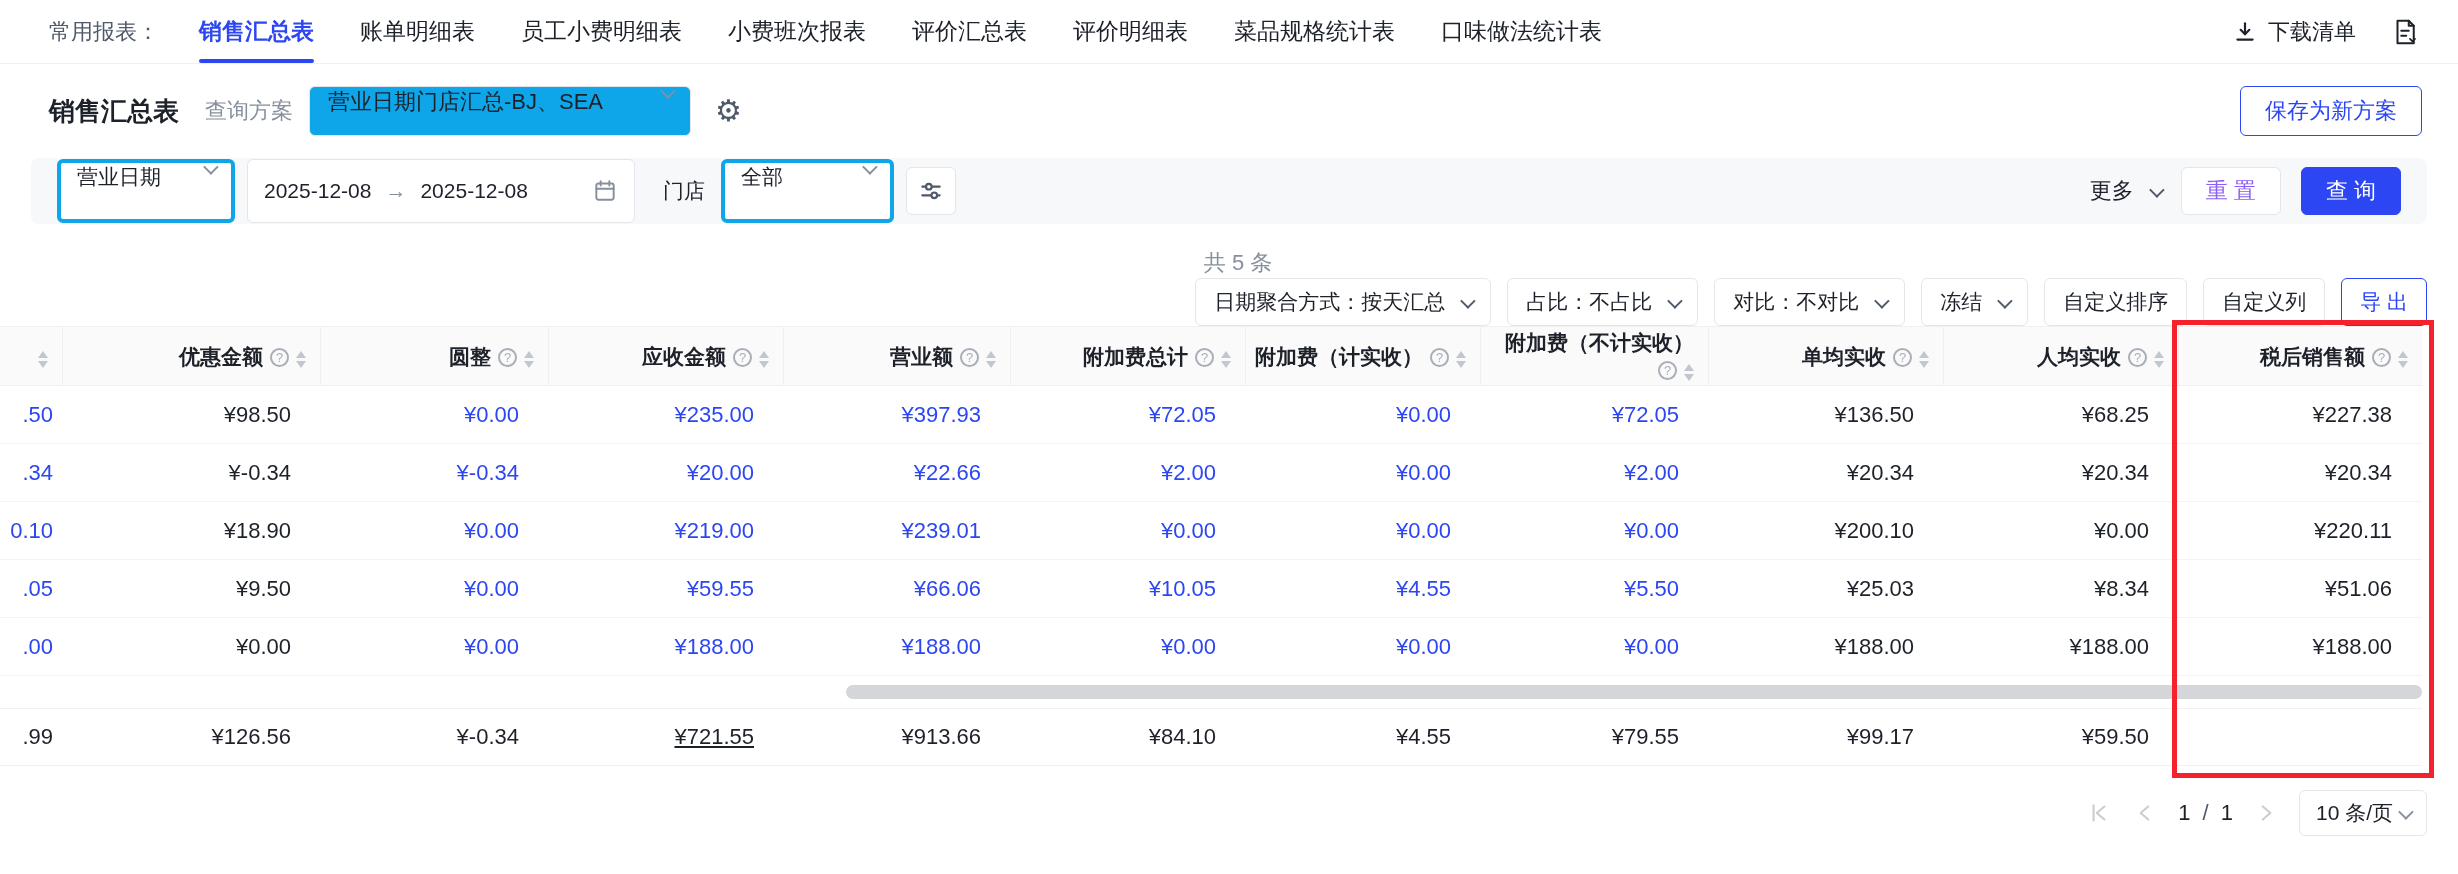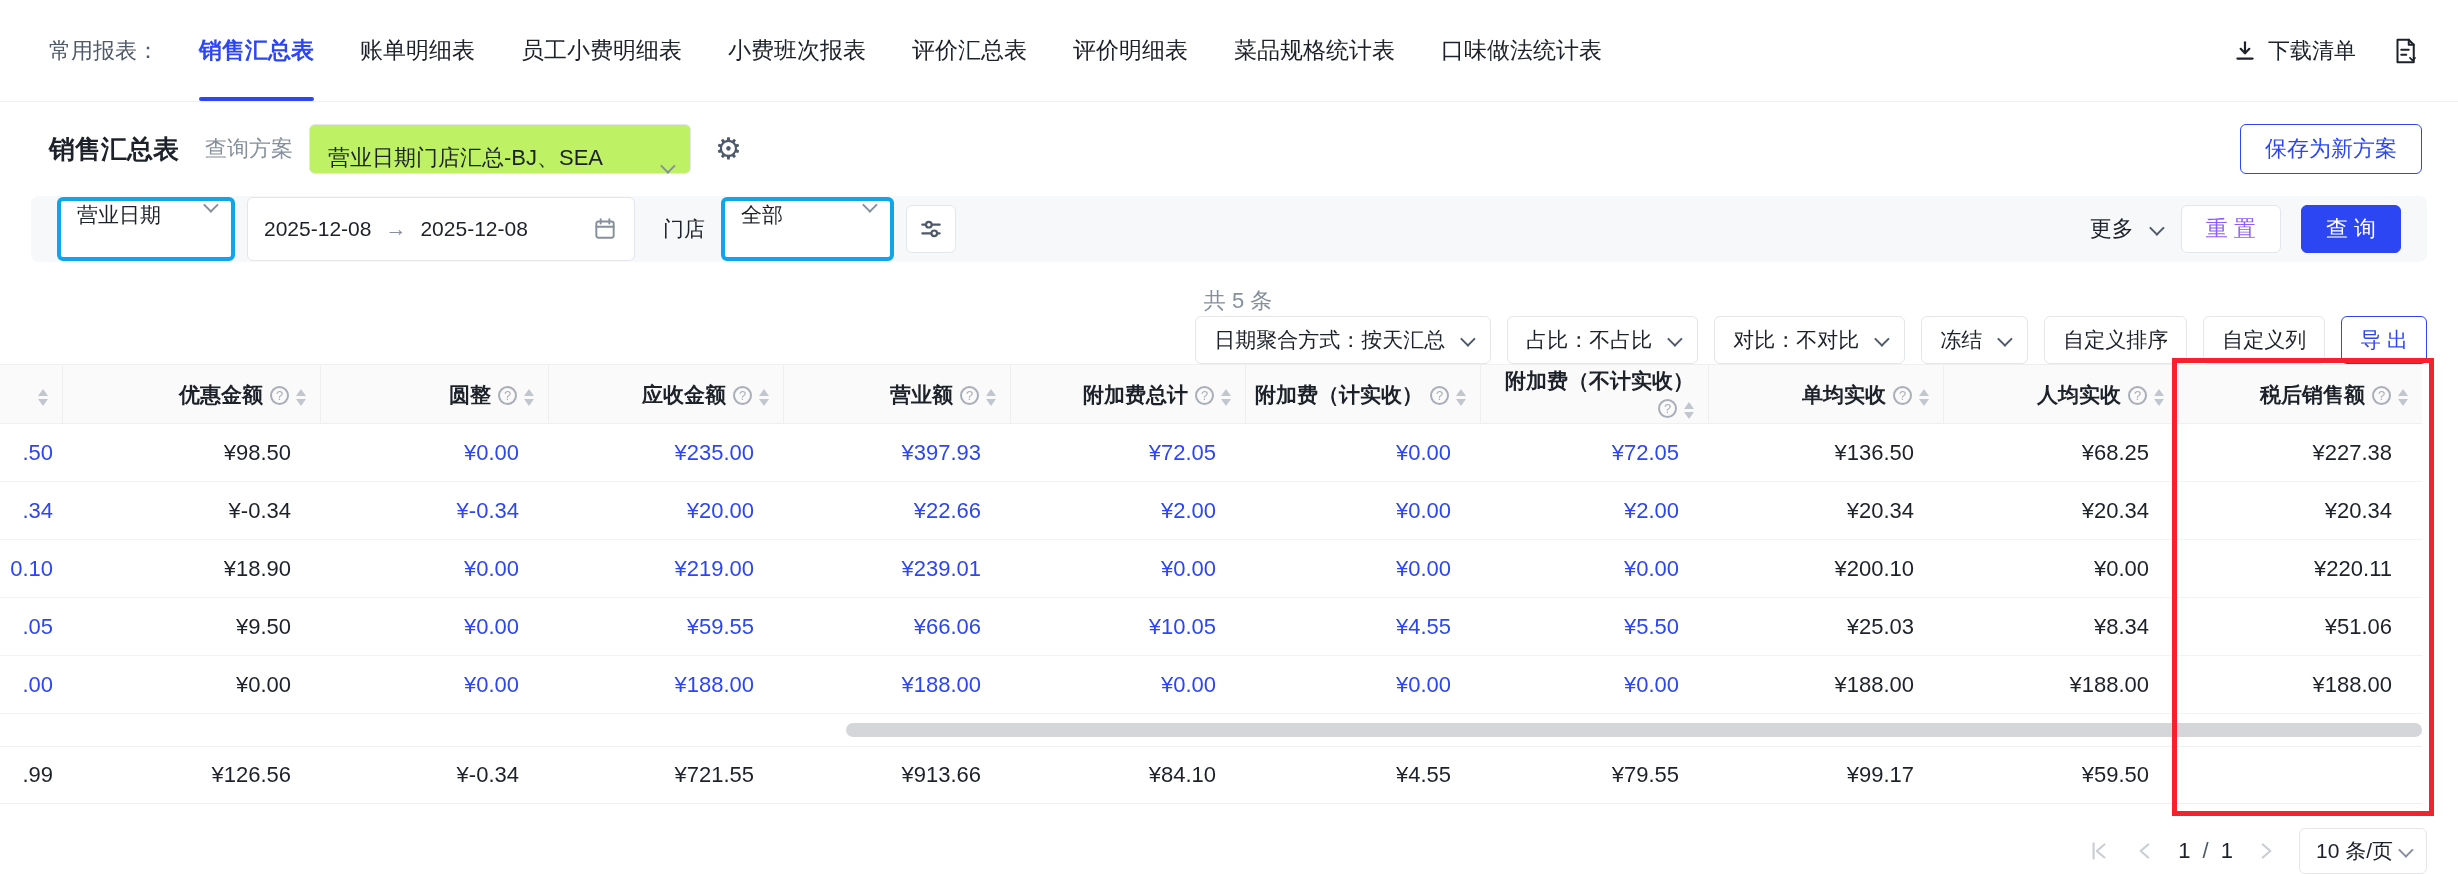--- a/index.html
+++ b/index.html
@@ -4,35 +4,35 @@
 <style>
   * { margin:0; padding:0; box-sizing:border-box; }
   html,body { width:2458px; height:874px; }
   body {
     background:#fff;
     font-family:"Liberation Sans","DejaVu Sans",sans-serif;
     color:#1D2129;
     overflow:hidden;
   }
   
-  .topbar { display:flex; align-items:center; height:102px; border-bottom:1px solid #F0F0F0; padding:0 38px 0 49px; }
+  .topbar { display:flex; align-items:center; height:64px; border-bottom:1px solid #F0F0F0; padding:0 38px 0 49px; }
   .topbar-label { color:#4E5969; font-size:22px; margin-right:40px; white-space:nowrap; }
   .tabs { display:flex; gap:46px; height:100%; }
   .tab { display:flex; align-items:center; font-size:23px; color:#1D2129; cursor:pointer; position:relative; white-space:nowrap; }
   .tab.active { color:#2B46F2; font-weight:700; }
   .tab.active::after { content:""; position:absolute; left:0; right:0; bottom:0; height:4px; background:#2B46F2; border-radius:2px; }
   .topbar-right { margin-left:auto; display:flex; align-items:center; gap:34px; }
   .dl-btn { display:flex; align-items:center; gap:10px; font-size:22px; color:#1D2129; cursor:pointer; }
   .icon26 { width:26px; height:26px; display:block; }
   .icon30 { width:30px; height:30px; display:block; }
   
   .title-row { display:flex; align-items:center; height:94px; padding:0 36px 0 49px; }
   .page-title { font-size:26px; font-weight:700; }
   .scheme-label { color:#86909C; font-size:22px; margin-left:26px; }
-  .scheme-select { display:flex; align-items:flex-end; justify-content:space-between; margin-left:16px; width:382px; height:50px; border:1px solid #E5E6EB; border-radius:6px; padding:0 18px; font-size:22px; background:#bef264; cursor:pointer; }
+  .scheme-select { display:flex; align-items:flex-start; justify-content:space-between; margin-left:16px; width:382px; height:50px; border:1px solid #E5E6EB; border-radius:6px; padding:0 18px; font-size:22px; background:#0ea5e9; cursor:pointer; }
   .gear { margin-left:24px; font-size:30px; color:#4E5969; cursor:pointer; line-height:1; }
   .save-btn { margin-left:auto; height:50px; padding:0 24px; border:1px solid #2B46F2; border-radius:6px; background:#fff; color:#2B46F2; font-size:22px; cursor:pointer; font-family:inherit; }
   
   .filterbar { margin:0 31px; background:#F7F8FA; border-radius:8px; height:66px; display:flex; align-items:center; padding:0 26px; gap:12px; }
   .fctrl { display:flex; align-items:flex-start; justify-content:space-between; background:#fff; border:4px solid #0ea5e9; border-radius:6px; height:64px; padding:0 16px; font-size:21px; color:#1D2129; cursor:pointer; }
   .w-datetype { width:178px; }
   .w-store { width:173px; }
   .date-range { display:flex; align-items:center; gap:14px; background:#fff; border:1px solid #E5E6EB; border-radius:6px; height:64px; padding:0 16px; font-size:21px; width:388px; cursor:pointer; }
   .date-range .arrow { color:#86909C; }
   .date-range .cal { margin-left:auto; }
@@ -305,21 +305,21 @@
         <div class="td" style="width: 235px;">¥188.00</div>
         <div class="td" style="width: 235px;">¥188.00</div>
         <div class="td" style="width: 243px;">¥188.00</div>
       </div>
     </div>
   <div class="scrollbar-thumb"></div>
   <div class="summary" id="summary-row">
       <div class="td first" style="width: 63px;">.99</div>
       <div class="td" style="width: 258px;">¥126.56</div>
       <div class="td" style="width: 228px;">¥-0.34</div>
-      <div class="td" style="width: 235px;">¥721.55</div>
+      <div class="td" style="width: 235px; text-decoration: underline;">¥721.55</div>
       <div class="td" style="width: 227px;">¥913.66</div>
       <div class="td" style="width: 235px;">¥84.10</div>
       <div class="td" style="width: 235px;">¥4.55</div>
       <div class="td" style="width: 228px;">¥79.55</div>
       <div class="td" style="width: 235px;">¥99.17</div>
       <div class="td" style="width: 235px;">¥59.50</div>
     </div>
   <div class="red-box"></div>
 </section>
 

